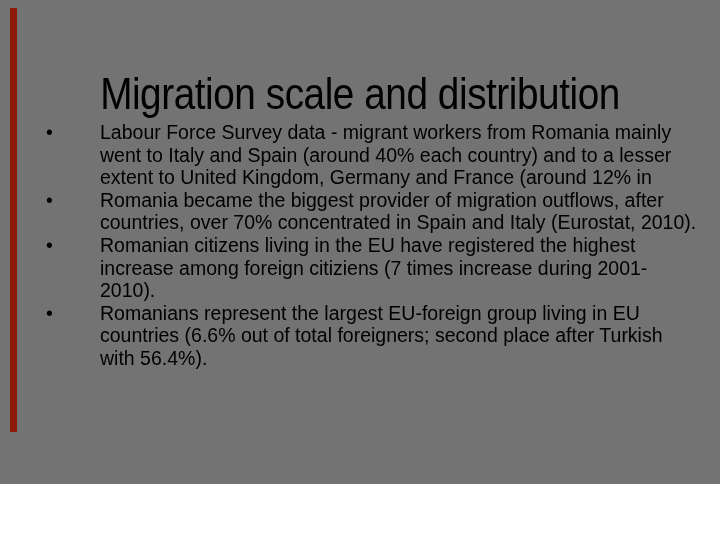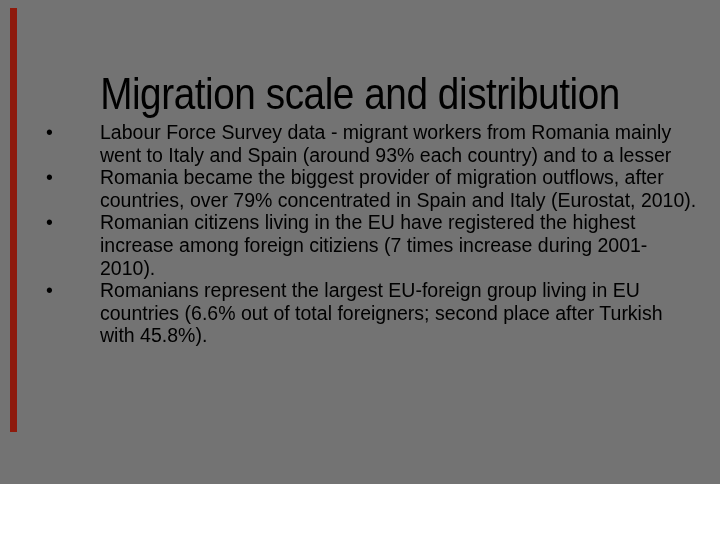--- a/index.html
+++ b/index.html
@@ -78,44 +78,45 @@
   <div class="accent-bar" data-bind-css="background:slide.colors.accent_bar" style="background: rgb(142, 26, 12);"></div>
 
   <h1 class="slide-title" data-bind="slide.title">Migration scale and distribution</h1>
 
   <div class="bullets">
 
     <div class="bullet-item">
       <div class="bullet-marker" data-bind="slide.bullet_glyph">•</div>
       <div class="bullet-lines">
         <div class="bullet-line"><span data-bind="slide.bullets.0.lines.0.text">Labour Force Survey data - migrant workers from Romania mainly</span></div>
-        <div class="bullet-line"><span data-bind="slide.bullets.0.lines.1.text">went to Italy and Spain (around 93% each country) and to a lesser</span></div>
+        <div class="bullet-line"><span data-bind="slide.bullets.0.lines.1.text">went to Italy and Spain (around 40% each country) and to a lesser</span></div>
+        <div class="bullet-line"><span data-bind="slide.bullets.0.lines.2.text">extent to United Kingdom, Germany and France (around 12% in</span></div>
       </div>
     </div>
 
     <div class="bullet-item">
       <div class="bullet-marker" data-bind="slide.bullet_glyph">•</div>
       <div class="bullet-lines">
         <div class="bullet-line"><span class="b" data-bind="slide.bullets.1.lines.0.bold">Romania became the biggest provider of migration outflows</span><span data-bind="slide.bullets.1.lines.0.text">, after</span></div>
-        <div class="bullet-line"><span data-bind="slide.bullets.1.lines.2.text">countries, over 79% concentrated in Spain and Italy (Eurostat, 2010).</span></div>
+        <div class="bullet-line"><span data-bind="slide.bullets.1.lines.2.text">countries, over 70% concentrated in Spain and Italy (Eurostat, 2010).</span></div>
       </div>
     </div>
 
     <div class="bullet-item">
       <div class="bullet-marker" data-bind="slide.bullet_glyph">•</div>
       <div class="bullet-lines">
         <div class="bullet-line"><span data-bind="slide.bullets.2.lines.0.text">Romanian citizens living in the EU have registered the highest</span></div>
         <div class="bullet-line"><span data-bind="slide.bullets.2.lines.1.text">increase among foreign citiziens (7 times increase during 2001-</span></div>
         <div class="bullet-line"><span data-bind="slide.bullets.2.lines.2.text">2010).</span></div>
       </div>
     </div>
 
     <div class="bullet-item">
       <div class="bullet-marker" data-bind="slide.bullet_glyph">•</div>
       <div class="bullet-lines">
         <div class="bullet-line"><span data-bind="slide.bullets.3.lines.0.text">Romanians represent the largest EU-foreign group living in EU</span></div>
         <div class="bullet-line"><span data-bind="slide.bullets.3.lines.1.text">countries (6.6% out of total foreigners; second place after Turkish</span></div>
-        <div class="bullet-line"><span data-bind="slide.bullets.3.lines.2.text">with 45.8%).</span></div>
+        <div class="bullet-line"><span data-bind="slide.bullets.3.lines.2.text">with 56.4%).</span></div>
       </div>
     </div>
 
   </div>
 </div>
 
 </body></html>

